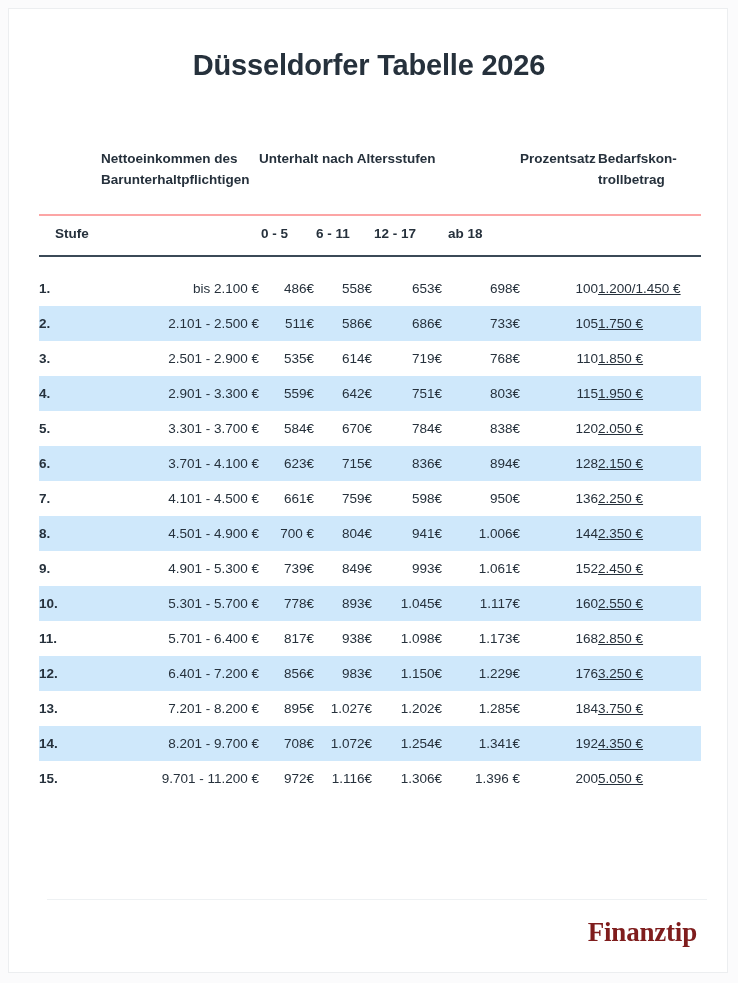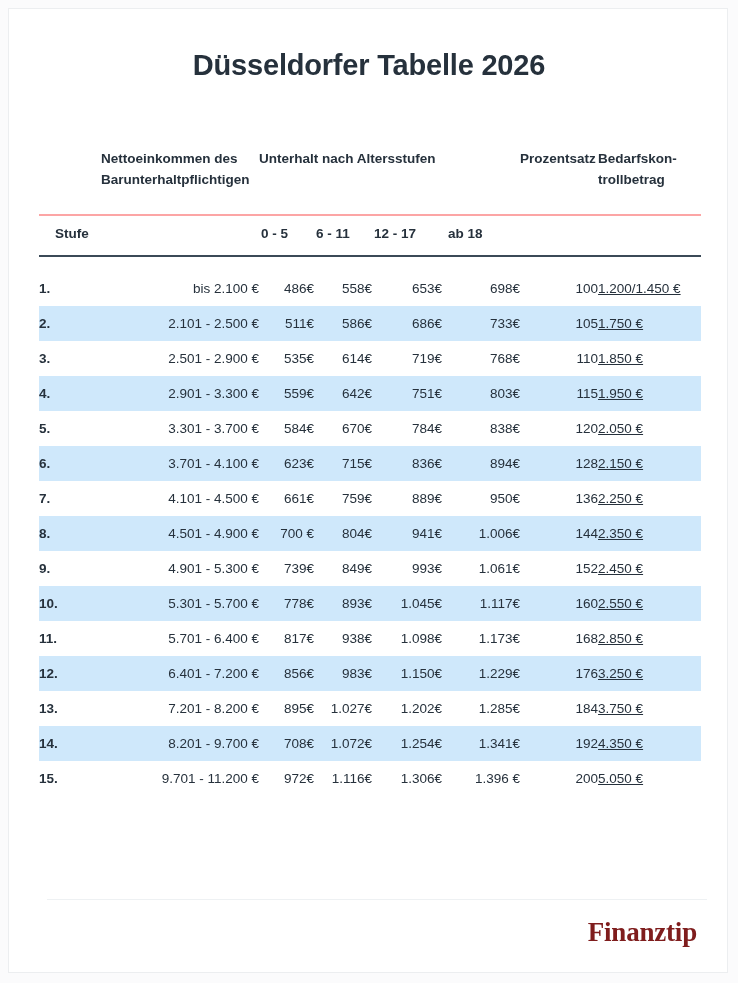--- a/index.html
+++ b/index.html
@@ -249,21 +249,21 @@
             <td class="d-age">836€</td>
             <td class="d-age4">894€</td>
             <td class="d-proz">128</td>
             <td class="d-bedarf">2.150 €</td>
           </tr>
           <tr class="drow">
             <td class="d-stufe">7.</td>
             <td class="d-income">4.101 - 4.500 €</td>
             <td class="d-age">661€</td>
             <td class="d-age">759€</td>
-            <td class="d-age">889€</td>
+            <td class="d-age">598€</td>
             <td class="d-age4">950€</td>
             <td class="d-proz">136</td>
             <td class="d-bedarf">2.250 €</td>
           </tr>
           <tr class="drow alt">
             <td class="d-stufe">8.</td>
             <td class="d-income">4.501 - 4.900 €</td>
             <td class="d-age">700 €</td>
             <td class="d-age">804€</td>
             <td class="d-age">941€</td>

